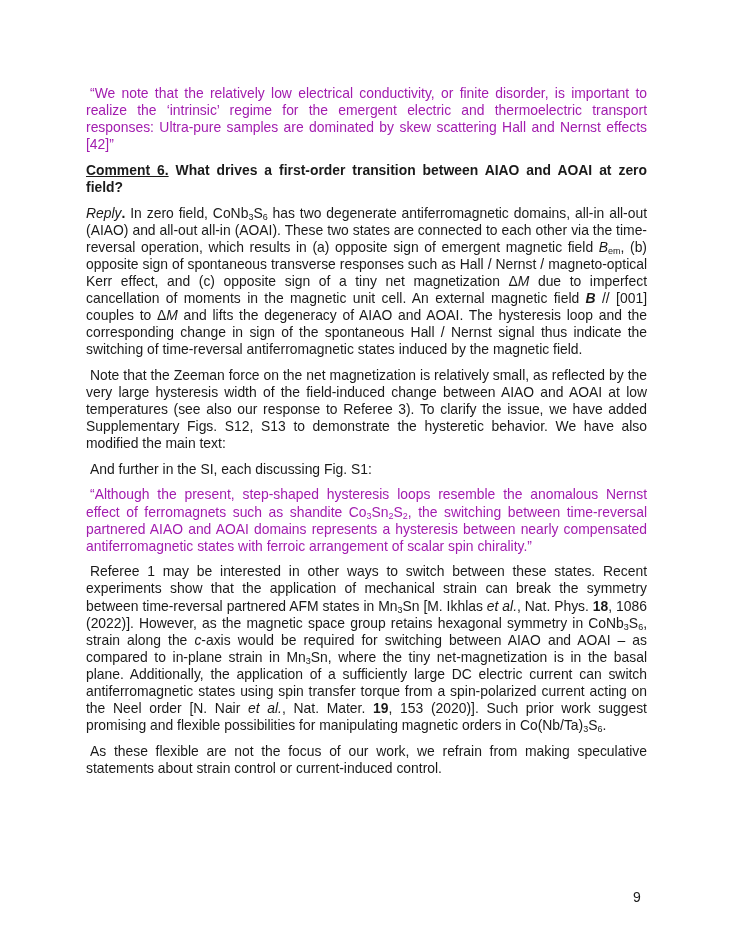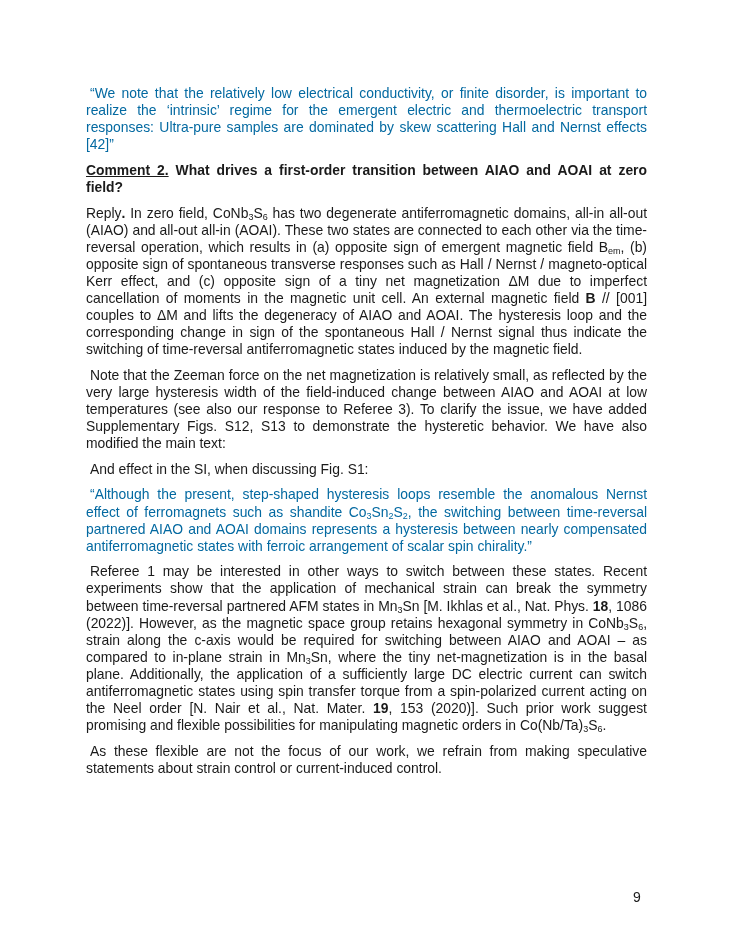--- a/index.html
+++ b/index.html
@@ -4,46 +4,46 @@
 <style>
   html, body { margin: 0; padding: 0; background: #ffffff; }
   body { width: 733px; height: 948px; position: relative; overflow: hidden; }
   .page {
     position: absolute; left: 86px; top: 85px; width: 561px;
     font-family: "Liberation Sans", sans-serif;
     font-size: 13.9px; line-height: 17.1px; color: #1a1a1a;
   }
   .p { margin: 0 0 8.5px 0; text-align: justify; text-align-last: left; }
   .indent { text-indent: 4px; }
-  .red { color: #0369a1; }
+  .red { color: #a21caf; }
   .heading { font-weight: bold; }
   .heading .ul { text-decoration: underline; }
-  .it { }
+  .it { font-style: italic; }
   .bd { font-weight: bold; }
   sub { font-size: 9px; vertical-align: baseline; position: relative; top: 2px; line-height: 0; }
   .pagenum {
     position: absolute; left: 633px; top: 889px;
     font-family: "Liberation Sans", sans-serif; font-size: 14px; color: #1a1a1a;
   }
 </style>
 </head>
 <body>
 
 <div class="page">
 
   <p class="p red indent"><span>“We note that the relatively low electrical conductivity, or finite disorder, is important to realize the ‘intrinsic’ regime for the emergent electric and thermoelectric transport responses: Ultra-pure samples are dominated by skew scattering Hall and Nernst effects [42]”</span></p>
 
-  <p class="p heading"><span class="ul">Comment 2.</span><span> What drives a first-order transition between AIAO and AOAI at zero field?</span></p>
+  <p class="p heading"><span class="ul">Comment 6.</span><span> What drives a first-order transition between AIAO and AOAI at zero field?</span></p>
 
   <p class="p"><span class="it">Reply</span><span class="bd">.</span><span> In zero field, CoNb</span><sub>3</sub><span>S</span><sub>6</sub><span> has two degenerate antiferromagnetic domains, all-in all-out (AIAO) and all-out all-in (AOAI). These two states are connected to each other via the time-reversal operation, which results in (a) opposite sign of emergent magnetic field </span><span class="it">B</span><sub>em</sub><span>, (b) opposite sign of spontaneous transverse responses such as Hall / Nernst / magneto-optical Kerr effect, and (c) opposite sign of a tiny net magnetization Δ</span><span class="it">M</span><span> due to imperfect cancellation of moments in the magnetic unit cell. An external magnetic field </span><span class="it bd">B</span><span> // [001] couples to Δ</span><span class="it">M</span><span> and lifts the degeneracy of AIAO and AOAI. The hysteresis loop and the corresponding change in sign of the spontaneous Hall / Nernst signal thus indicate the switching of time-reversal antiferromagnetic states induced by the magnetic field.</span></p>
 
   <p class="p indent"><span>Note that the Zeeman force on the net magnetization is relatively small, as reflected by the very large hysteresis width of the field-induced change between AIAO and AOAI at low temperatures (see also our response to Referee 3). To clarify the issue, we have added Supplementary Figs. S12, S13 to demonstrate the hysteretic behavior. We have also modified the main text:</span></p>
 
 
-  <p class="p indent"><span>And effect in the SI, when discussing Fig. S1:</span></p>
+  <p class="p indent"><span>And further in the SI, each discussing Fig. S1:</span></p>
 
   <p class="p red indent"><span>“Although the present, step-shaped hysteresis loops resemble the anomalous Nernst effect of ferromagnets such as shandite Co</span><sub>3</sub><span>Sn</span><sub>2</sub><span>S</span><sub>2</sub><span>, the switching between time-reversal partnered AIAO and AOAI domains represents a hysteresis between nearly compensated antiferromagnetic states with ferroic arrangement of scalar spin chirality.”</span></p>
 
   <p class="p indent"><span>Referee 1 may be interested in other ways to switch between these states. Recent experiments show that the application of mechanical strain can break the symmetry between time-reversal partnered AFM states in Mn</span><sub>3</sub><span>Sn [M. Ikhlas </span><span class="it">et al.</span><span>, Nat. Phys. </span><span class="bd">18</span><span>, 1086 (2022)]. However, as the magnetic space group retains hexagonal symmetry in CoNb</span><sub>3</sub><span>S</span><sub>6</sub><span>, strain along the </span><span class="it">c</span><span>-axis would be required for switching between AIAO and AOAI – as compared to in-plane strain in Mn</span><sub>3</sub><span>Sn, where the tiny net-magnetization is in the basal plane. Additionally, the application of a sufficiently large DC electric current can switch antiferromagnetic states using spin transfer torque from a spin-polarized current acting on the Neel order [N. Nair </span><span class="it">et al.</span><span>, Nat. Mater. </span><span class="bd">19</span><span>, 153 (2020)]. Such prior work suggest promising and flexible possibilities for manipulating magnetic orders in Co(Nb/Ta)</span><sub>3</sub><span>S</span><sub>6</sub><span>.</span></p>
 
   <p class="p indent"><span>As these flexible are not the focus of our work, we refrain from making speculative statements about strain control or current-induced control.</span></p>
 
 </div>
 
 <div class="pagenum">9</div>

